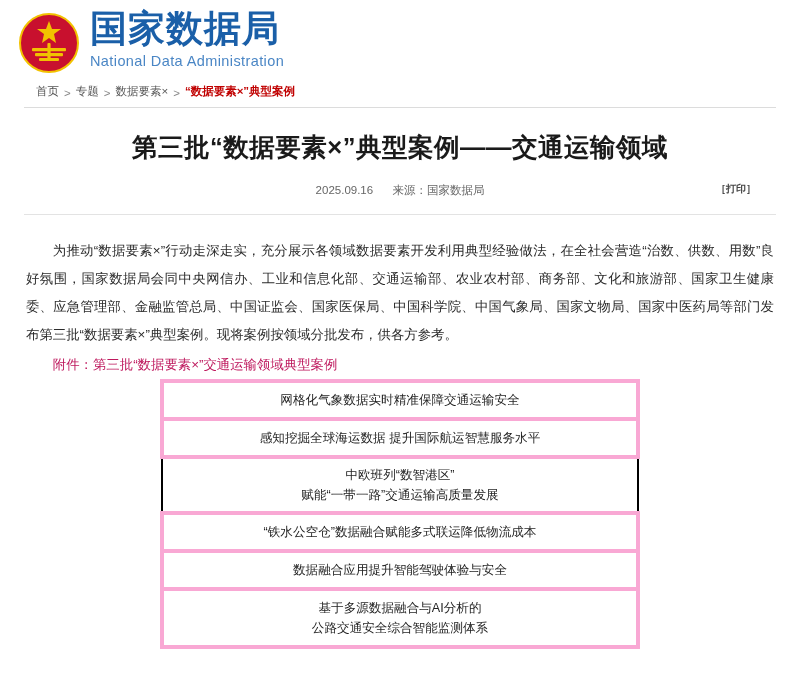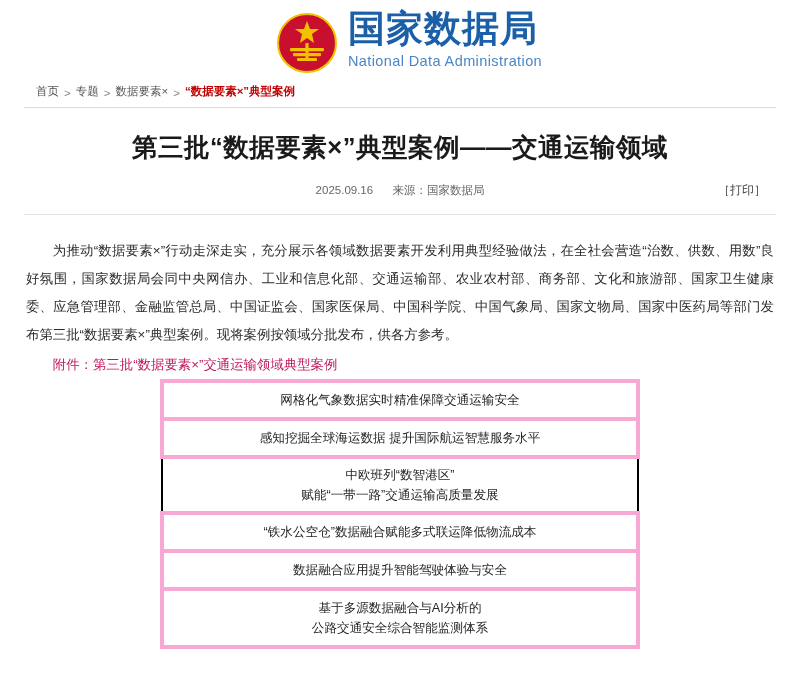--- a/index.html
+++ b/index.html
@@ -19,21 +19,20 @@
     width: 800px;
     height: 676px;
     box-sizing: border-box;
   }
 
   
   .site-header {
     display: flex;
     align-items: flex-start;
     padding: 10px 0 0 18px;
-    justify-content: center;
   }
   .emblem {
     width: 62px;
     height: 62px;
     position: relative;
     flex: 0 0 auto;
     margin-top: 2px;
   }
   .emblem svg { display: block; }
   .brand {
@@ -90,24 +89,25 @@
   .meta-row {
     margin-top: 18px;
     text-align: center;
     font-size: 11.5px;
     color: #666;
     position: relative;
   }
   .meta-row .meta-date { margin-right: 16px; }
   .print-link {
     position: absolute;
-    right: 34px;
+    right: 44px;
     top: -1px;
-    font-size: 12px;
+    font-size: 10px;
     color: #444;
+    font-weight: bold;
   }
   .hr-meta {
     margin: 16px 24px 0 24px;
     border-top: 1px solid #e3e3e3;
     height: 0;
   }
 
   
   .body-wrap {
     margin: 0 26px;

